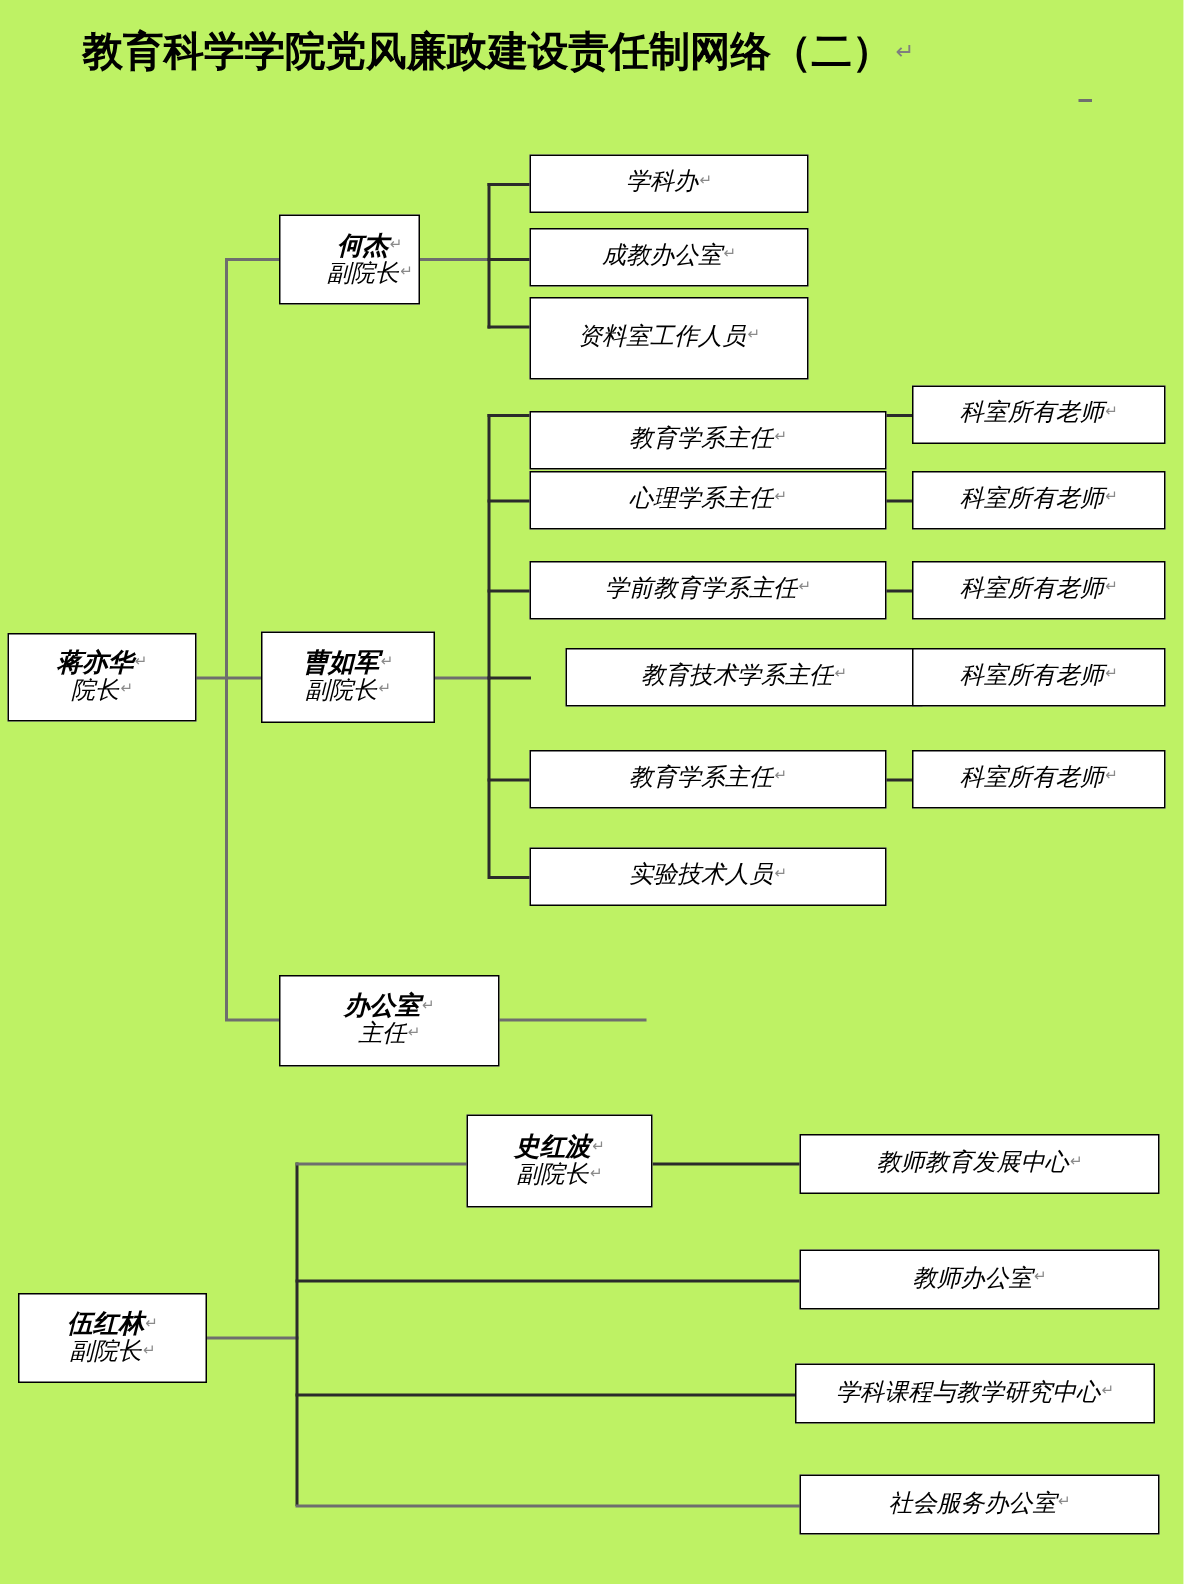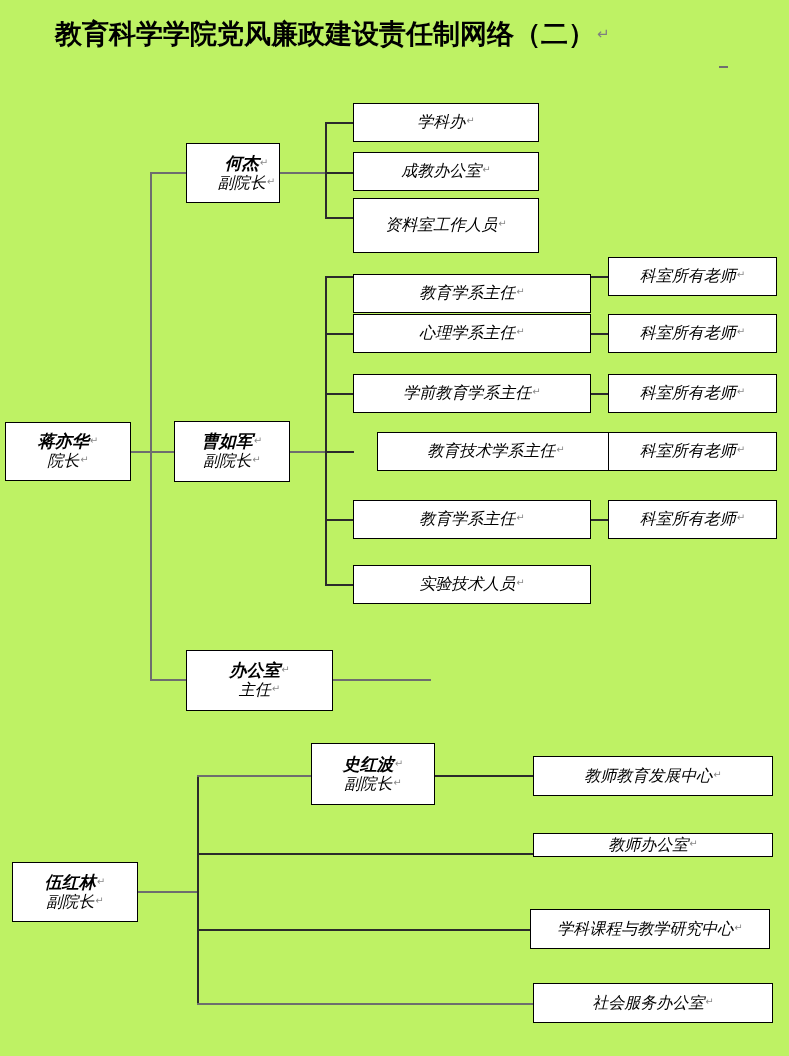--- a/index.html
+++ b/index.html
@@ -209,21 +209,21 @@
   </div>
 
   <div class="node" style="left:311px; top:743px; width:124px; height:62px;">
     <div class="ln name"><span>史红波</span><span class="pm">↵</span></div>
     <div class="ln"><span>副院长</span><span class="pm">↵</span></div>
   </div>
 
   <div class="node plain" style="left:533px; top:756px; width:240px; height:40px;">
     <div class="ln"><span>教师教育发展中心</span><span class="pm">↵</span></div>
   </div>
-  <div class="node plain" style="left:533px; top:833px; width:240px; height:24px;">
+  <div class="node plain" style="left:533px; top:833px; width:240px; height:40px;">
     <div class="ln"><span>教师办公室</span><span class="pm">↵</span></div>
   </div>
   <div class="node plain" style="left:530px; top:909px; width:240px; height:40px;">
     <div class="ln"><span>学科课程与教学研究中心</span><span class="pm">↵</span></div>
   </div>
   <div class="node plain" style="left:533px; top:983px; width:240px; height:40px;">
     <div class="ln"><span>社会服务办公室</span><span class="pm">↵</span></div>
   </div>
 
 </div>

